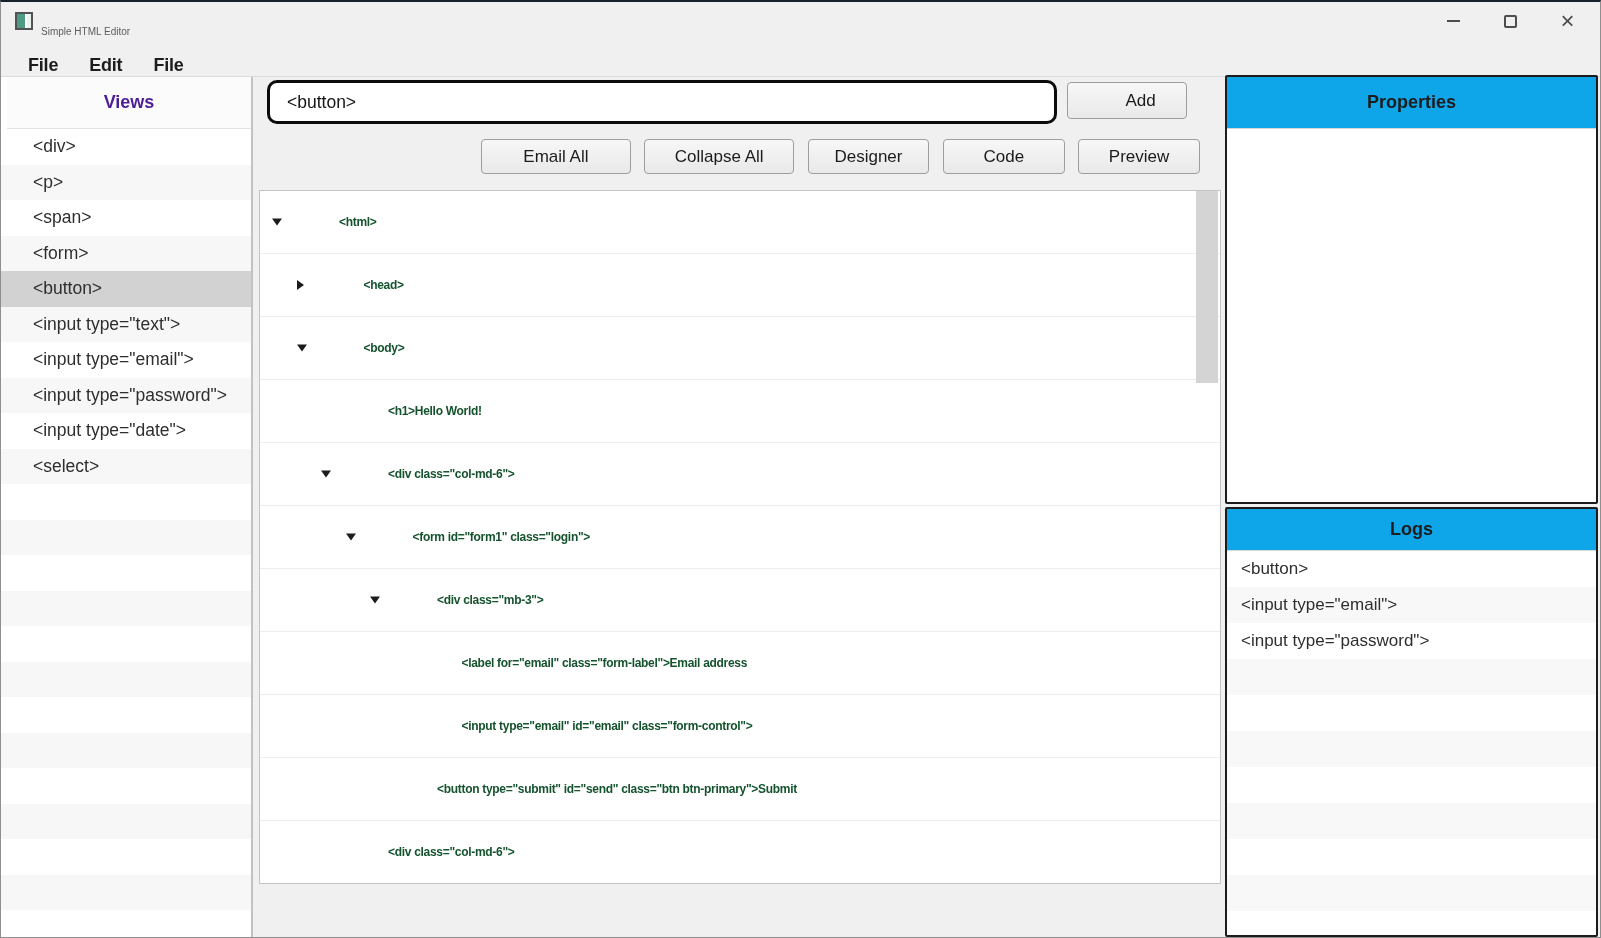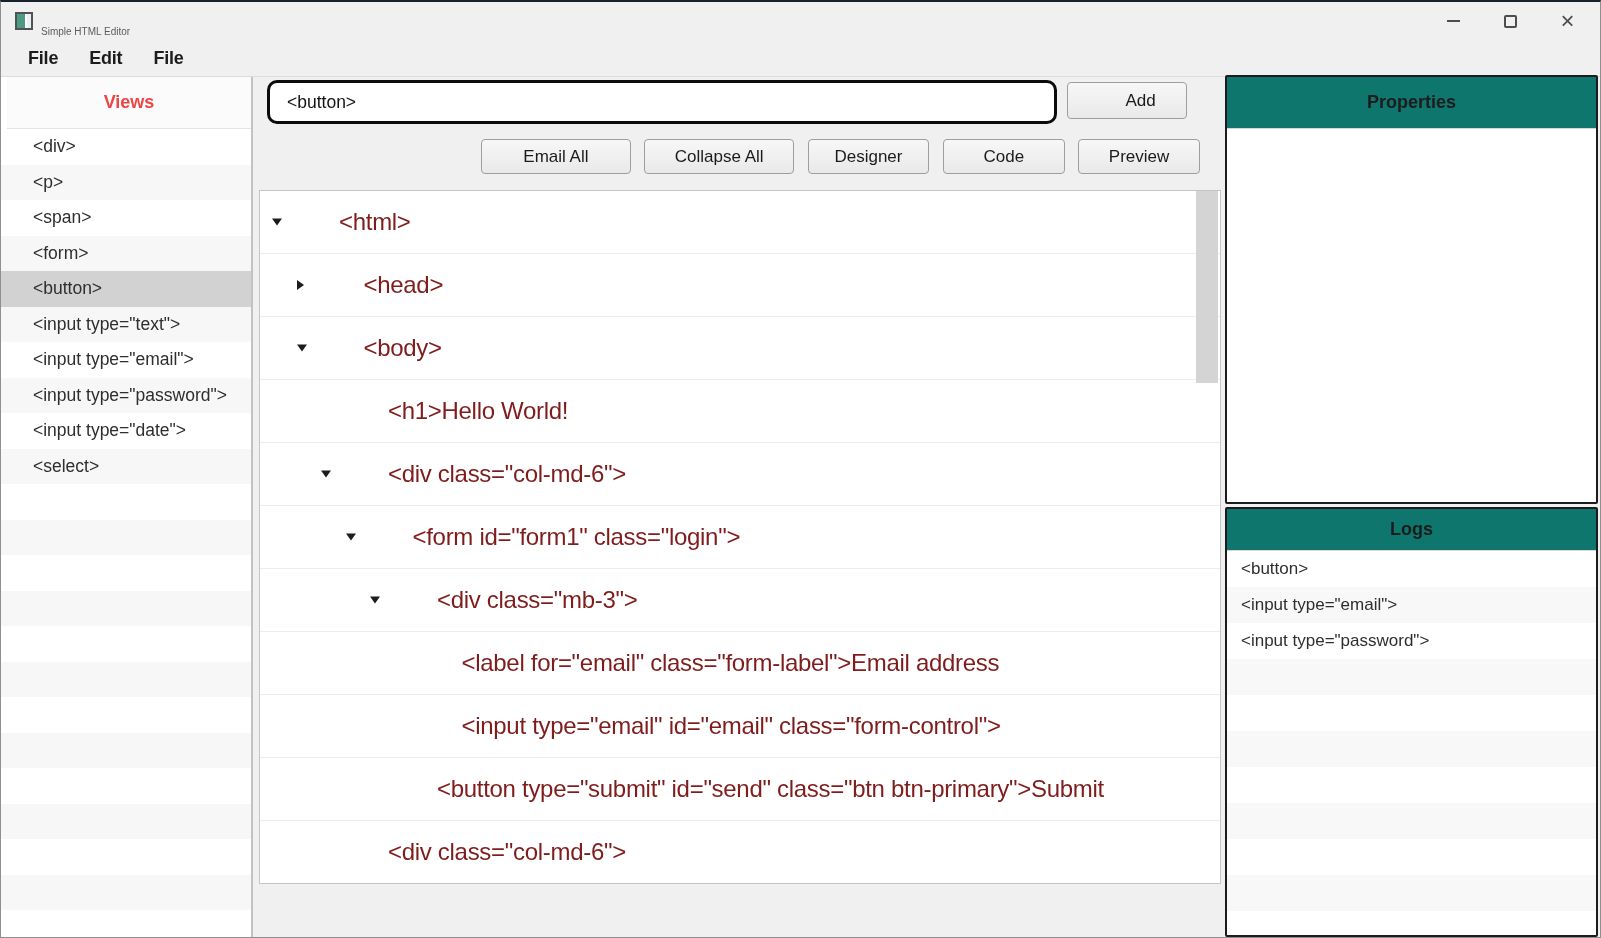--- a/index.html
+++ b/index.html
@@ -8,53 +8,53 @@
           border:1px solid #8f8f8f;border-top:2px solid #18222e;}
   
   .titlebar{position:absolute;left:0;top:0;width:100%;height:38px;background:#f0f0f0;}
   .app-icon{position:absolute;left:14px;top:10px;width:18px;height:18px;border:2px solid #4f5355;background:linear-gradient(to right,#4d9b82 0 58%,#ffffff 58% 72%,#e9f2ee 72%);}
   .title-text{position:absolute;left:40px;top:8px;font-size:10px;color:#5c5c5c;margin-top:16px;}
   .winbtn{position:absolute;top:0;width:57px;height:38px;display:flex;align-items:center;justify-content:center;color:#4d4d4d;}
   .btn-min{right:118px;} .btn-max{right:61px;} .btn-close{right:4px;font-size:24px;font-weight:400;line-height:1;}
   .glyph-min{display:block;width:13px;height:2px;background:#4d4d4d;}
   .glyph-max{display:block;width:13px;height:13px;border:2px solid #4d4d4d;border-radius:2px;}
   
-  .menubar{position:absolute;left:0;top:38px;width:100%;height:37px;display:flex;align-items:center;
+  .menubar{position:absolute;left:0;top:38px;width:100%;height:37px;display:flex;align-items:flex-end;
            padding-left:27px;gap:31px;background:#f0f0f0;border-bottom:1px solid #dcdcdc;}
   .menu-item{font-size:18px;font-weight:bold;color:#1c1c1c;letter-spacing:-0.2px;}
   
   .sidebar{position:absolute;left:0;top:75px;width:252px;height:861px;background:#ffffff;
            border-right:2px solid #c2c2c2;overflow:hidden;}
   .sidebar-header{height:52px;display:flex;align-items:center;justify-content:center;background:#fbfbfb;
-                  border-bottom:1px solid #e3e3e3;font-size:18px;font-weight:bold;color:#ef4444;margin-left:6px;}
+                  border-bottom:1px solid #e3e3e3;font-size:18px;font-weight:bold;color:#4c1d95;margin-left:6px;}
   .side-row{height:35.5px;display:flex;align-items:center;padding-left:32px;font-size:17.5px;color:#2e2e2e;background:#ffffff;}
   .side-row.alt{background:#f7f7f7;}
   
   .tag-input{position:absolute;left:266px;top:78px;width:790px;height:44px;border:3px solid #0b0b0b;border-radius:10px;
              padding:0 17px;font-size:17.5px;color:#141414;background:#ffffff;outline:none;}
   .btn{background:linear-gradient(#f7f7f7,#e9e9e9);border:1px solid #9e9e9e;border-radius:4px;
        display:flex;align-items:center;justify-content:center;font-size:17px;color:#1b1b1b;}
   .btn-add{position:absolute;left:1066px;top:80px;width:120px;height:37px;padding-left:27px;}
   .toolbar-row{position:absolute;left:480px;top:137px;width:719px;height:35px;display:flex;gap:13.5px;}
   .toolbar-row .btn.w-lg{width:150px;} .toolbar-row .btn.w-sm{width:122px;}
   
   .tree{position:absolute;left:258px;top:188px;width:962px;height:694px;background:#ffffff;
         border:1px solid #c4c4c4;overflow:hidden;}
   .tree-row{position:relative;height:63px;border-bottom:1px solid #ececec;background:#ffffff;}
-  .tree-text{position:absolute;top:50%;transform:translateY(-50%);font-size:24px;font-weight:normal;
-             color:#7f1d1d;letter-spacing:-0.3px;white-space:pre;}
+  .tree-text{position:absolute;top:50%;transform:translateY(-50%);font-size:12px;font-weight:bold;
+             color:#14532d;letter-spacing:-0.3px;white-space:pre;}
   .tri{position:absolute;top:50%;transform:translateY(-50%);width:0;height:0;}
   .tri.down{border-left:5.5px solid transparent;border-right:5.5px solid transparent;border-top:7px solid #1c1c1c;}
   .tri.right{border-top:5.5px solid transparent;border-bottom:5.5px solid transparent;border-left:7px solid #1c1c1c;}
   .vscroll-thumb{position:absolute;right:2px;top:0;width:22px;height:192px;background:#d4d4d4;}
   
   .panel{position:absolute;left:1224px;width:373px;background:#ffffff;border:2px solid #1c1c1c;border-radius:2px;overflow:hidden;}
   .panel-props{top:73px;height:429px;}
   .panel-logs{top:505px;height:430px;}
-  .panel-header{display:flex;align-items:center;justify-content:center;background:#0f766e;
+  .panel-header{display:flex;align-items:center;justify-content:center;background:#0ea5e9;
                 border-bottom:1px solid #d8d8d8;font-size:18px;font-weight:bold;color:#1c1c1c;}
   .panel-props .panel-header{height:52px;}
   .panel-logs .panel-header{height:42px;}
   .panel-body{background:#ffffff;}
   .log-row{height:36px;display:flex;align-items:center;padding-left:14px;font-size:17px;color:#2e2e2e;background:#ffffff;}
   .log-row.alt{background:#f8f8f8;}
 </style>
 </head>
 <body>
 

